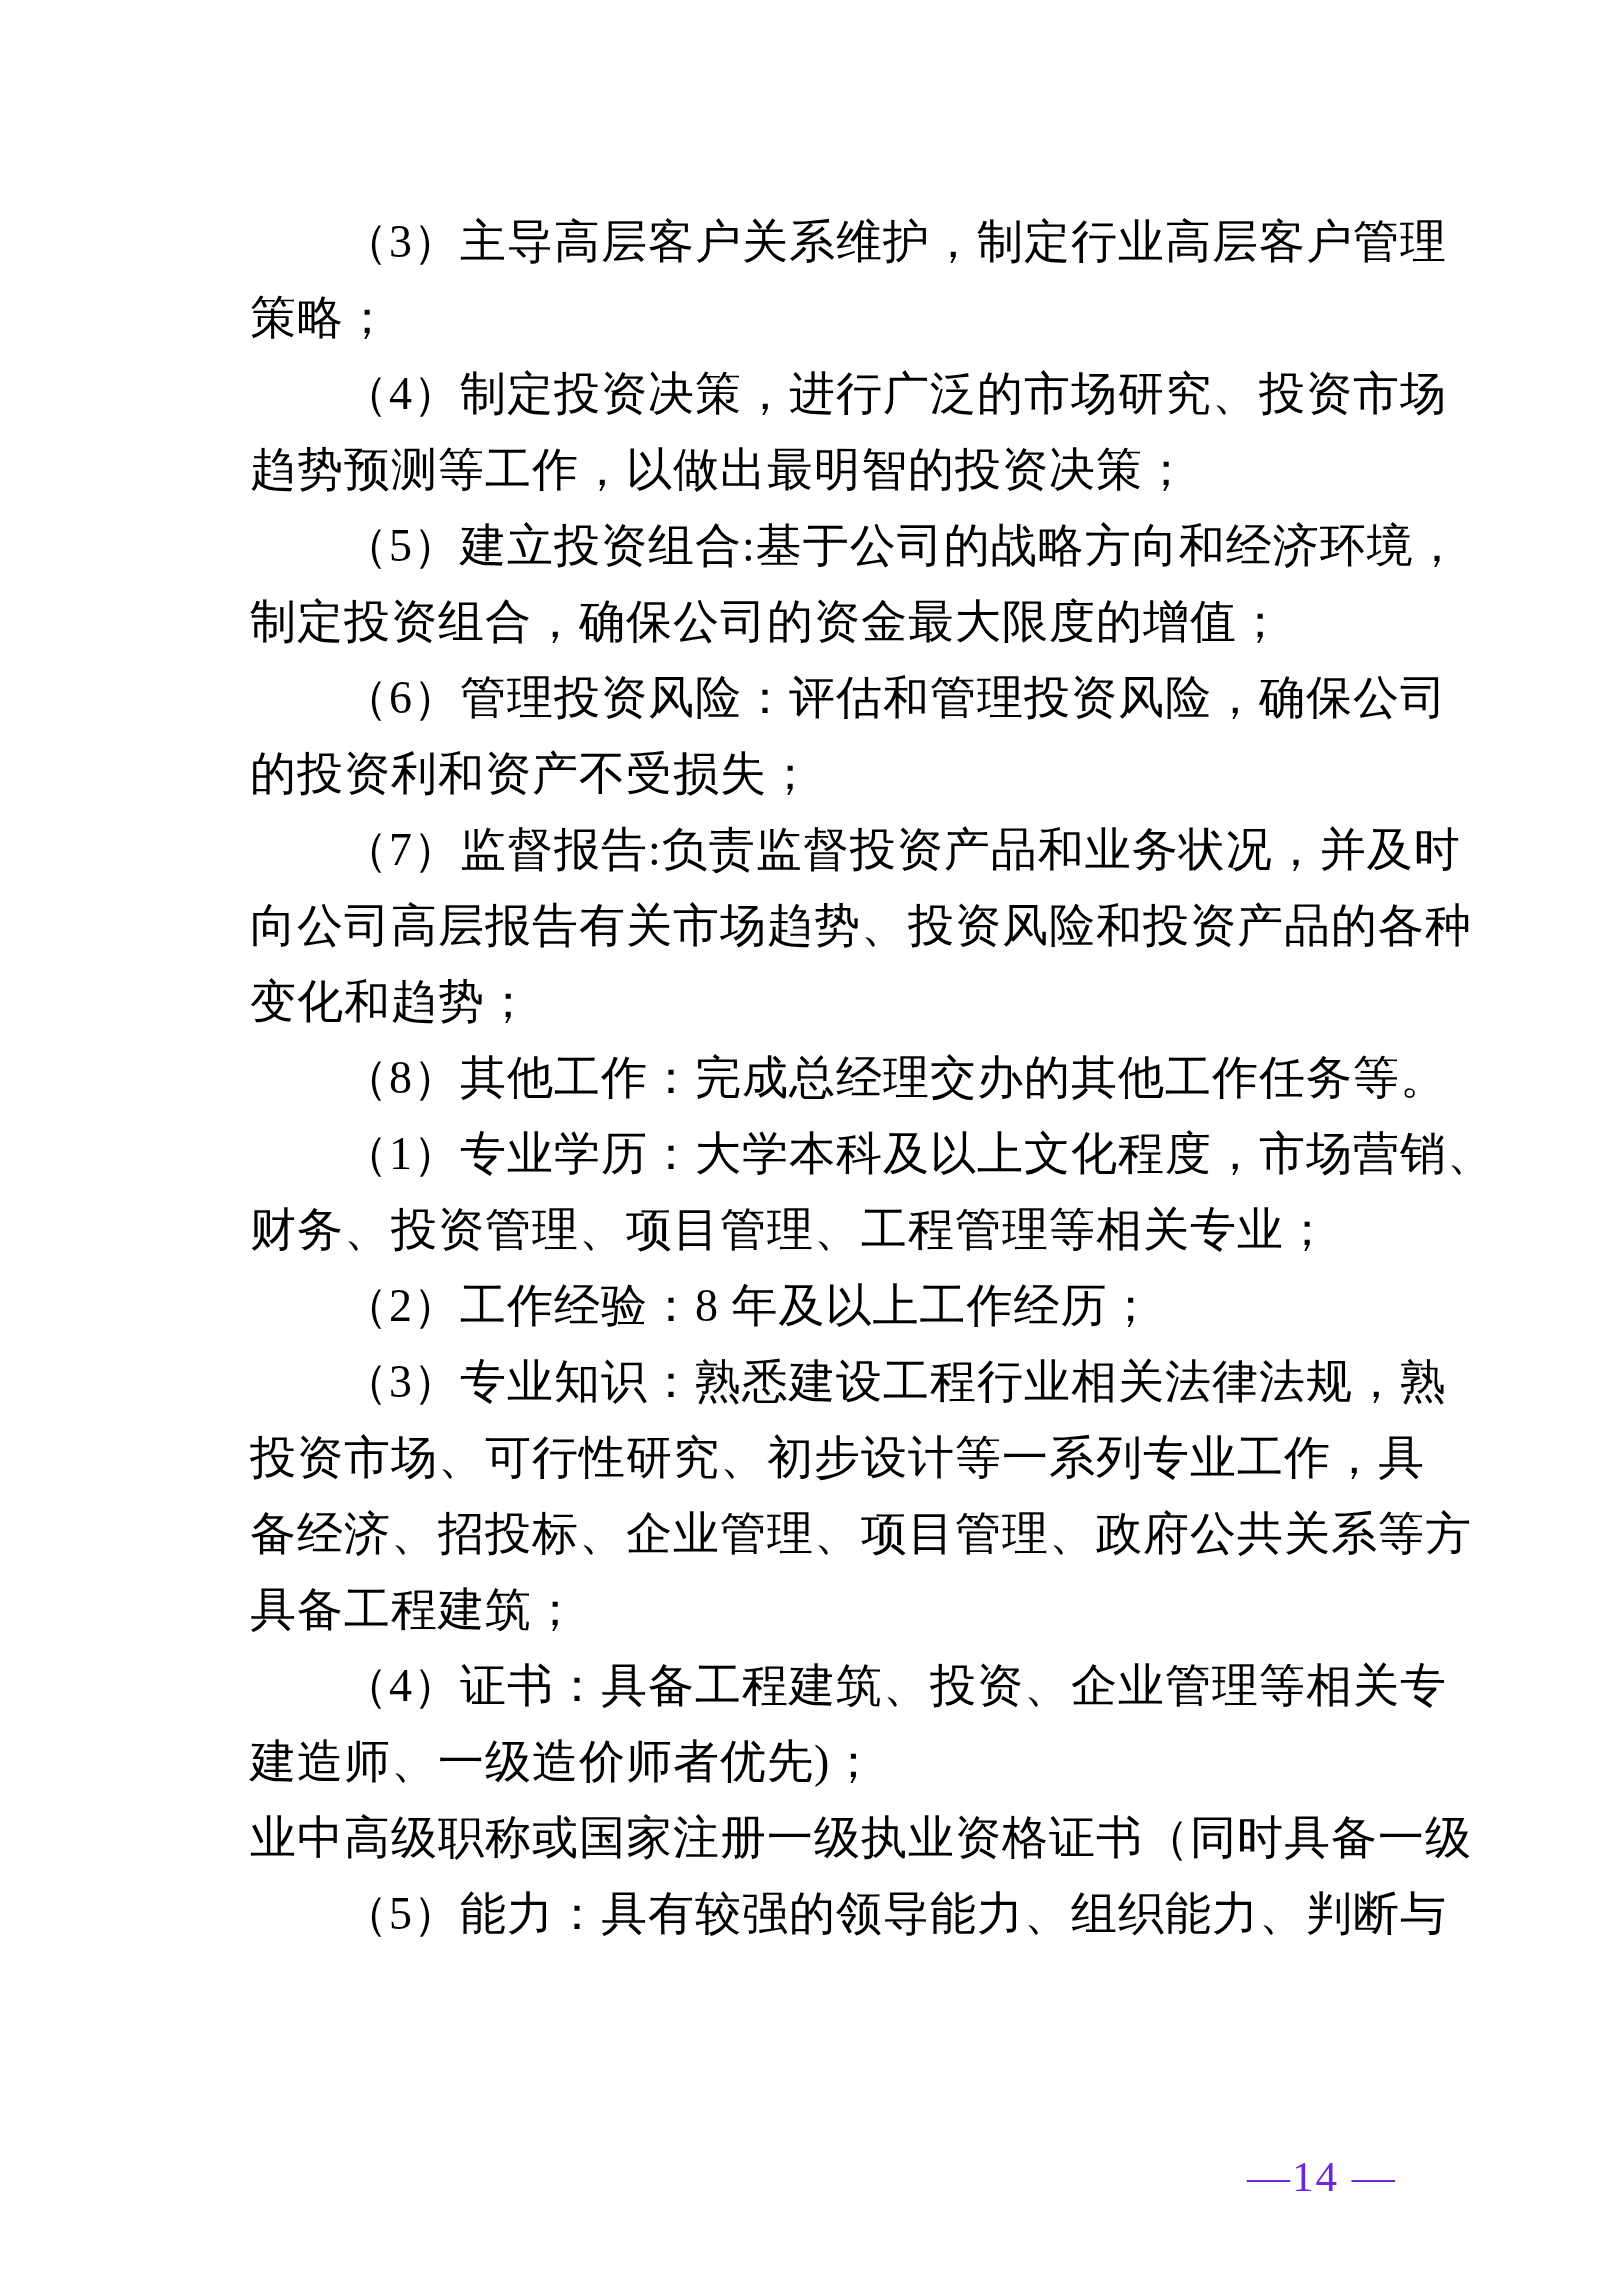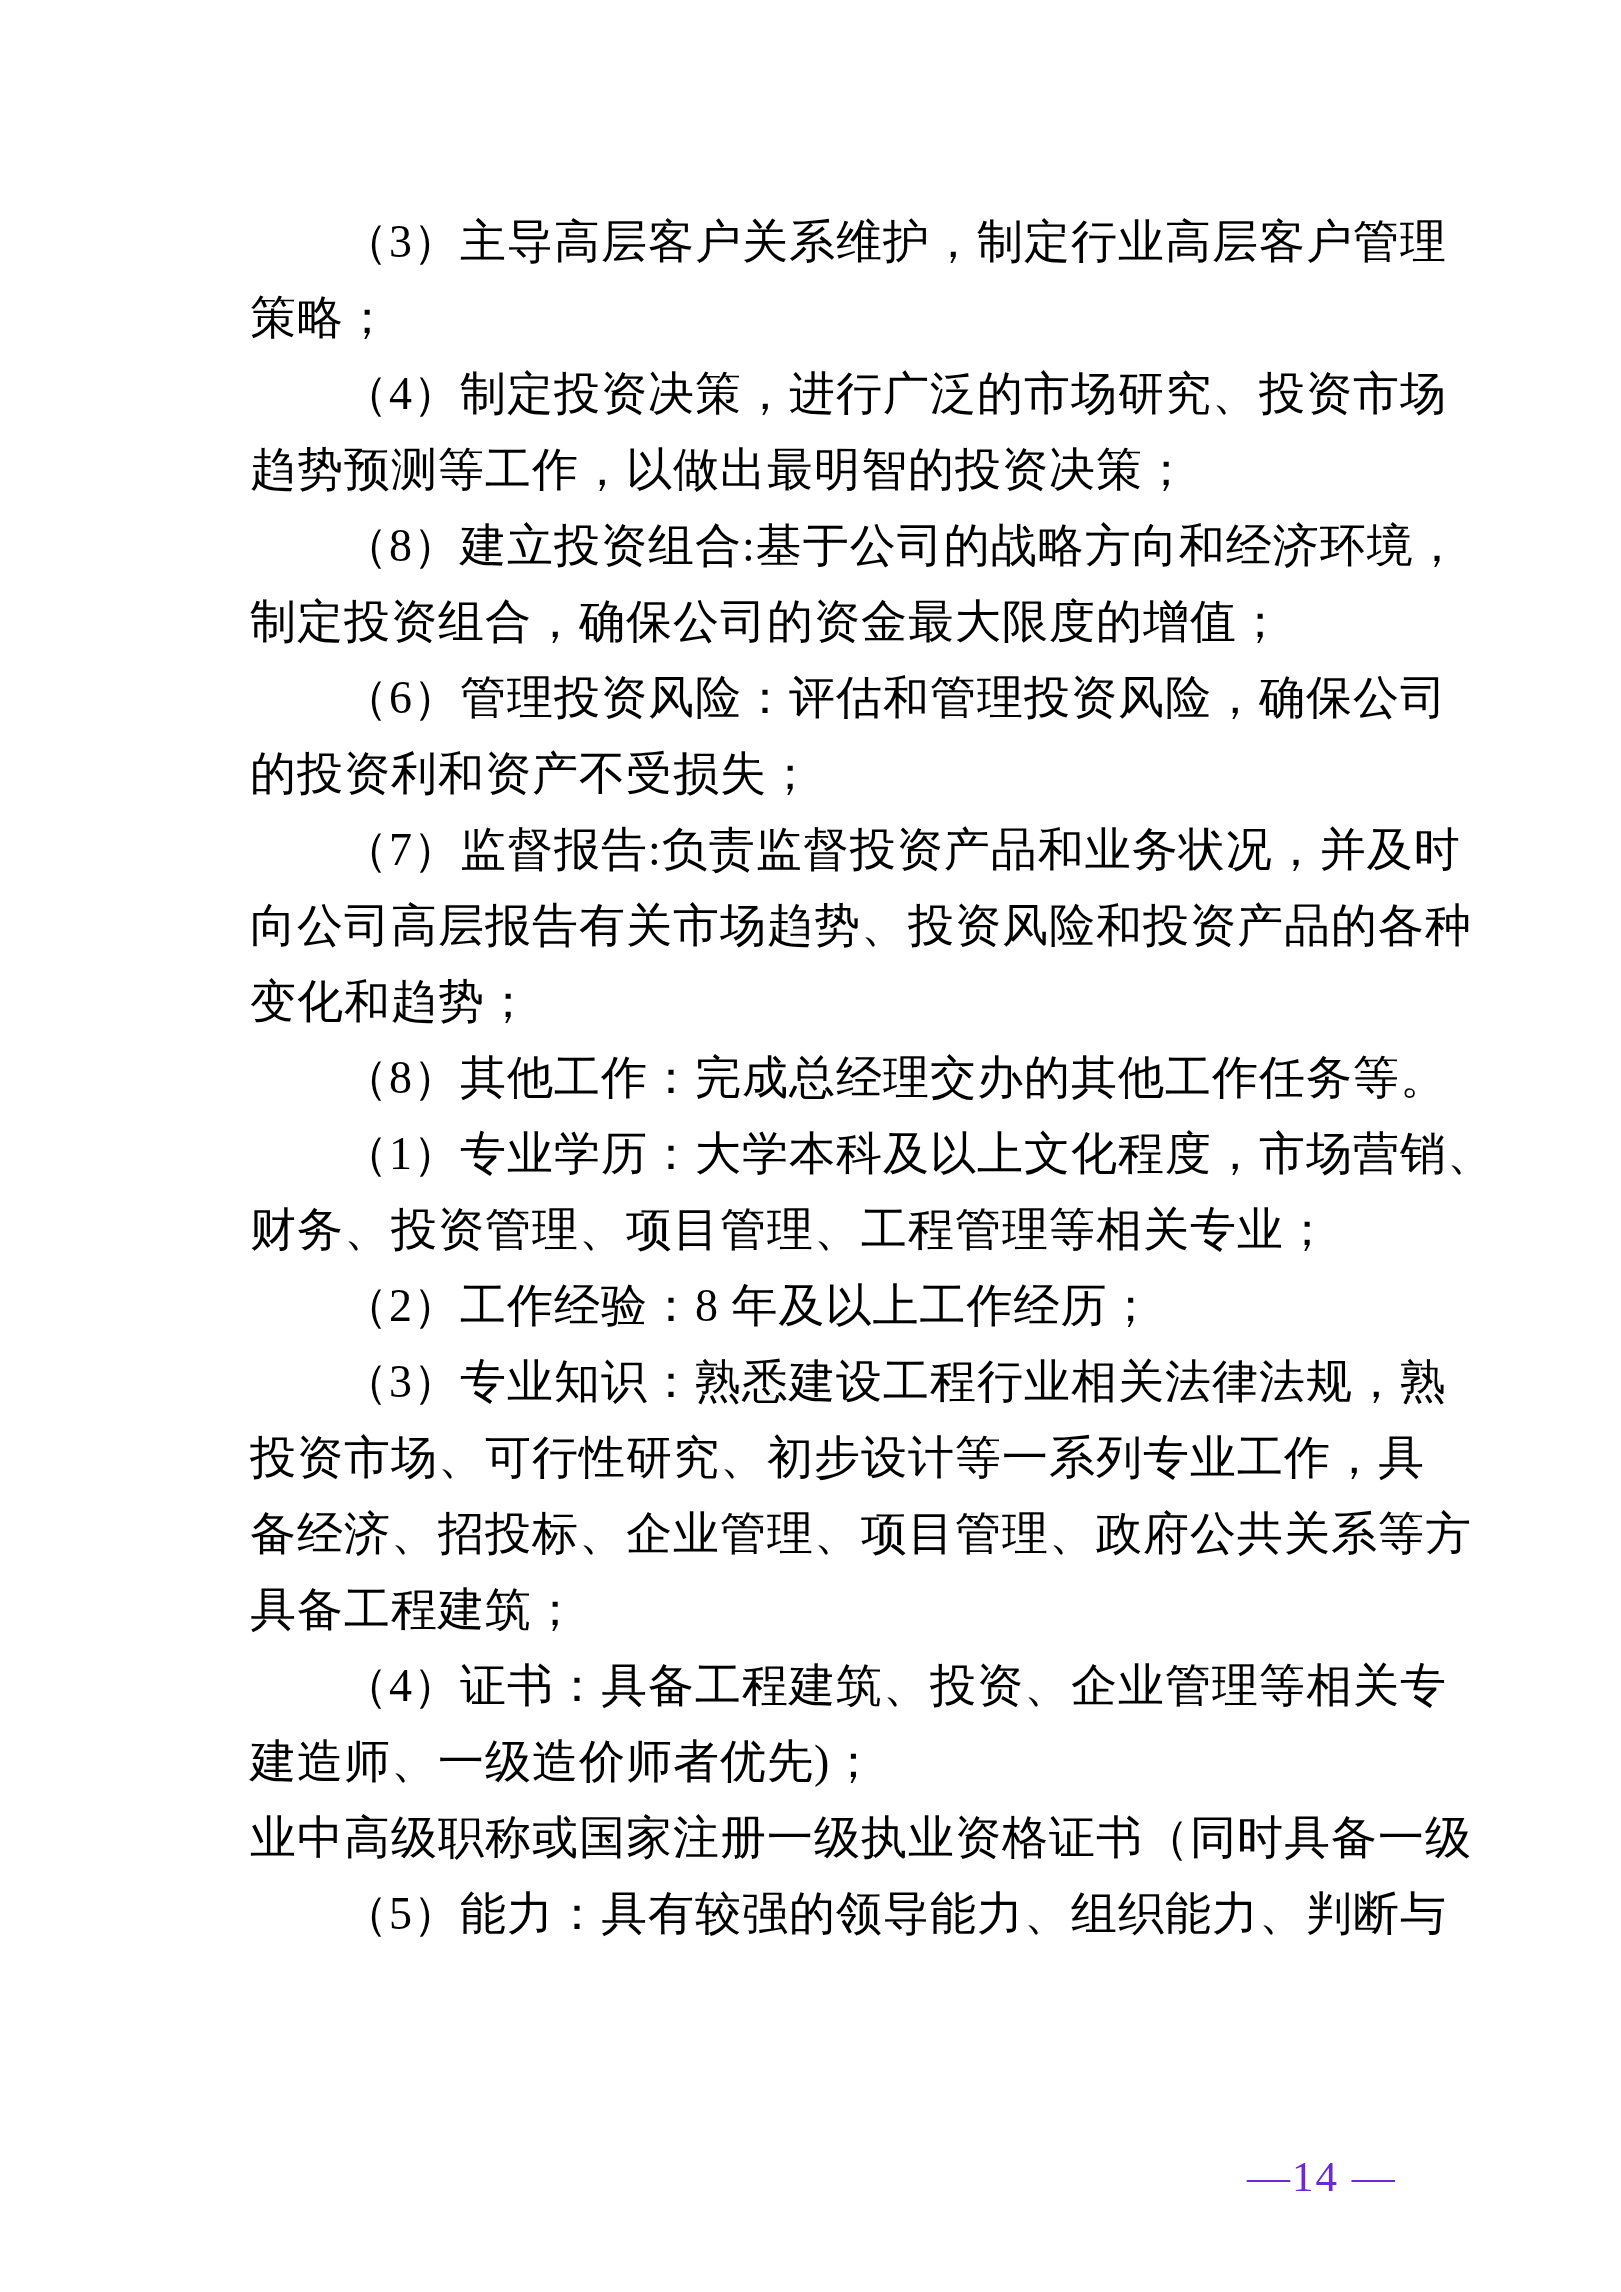--- a/index.html
+++ b/index.html
@@ -45,21 +45,21 @@
 </style>
 </head>
 <body>
 
 <div class="page">
   <div class="content">
     <div class="line indent">（3）主导高层客户关系维护，制定行业高层客户管理</div>
     <div class="line">策略；</div>
     <div class="line indent">（4）制定投资决策，进行广泛的市场研究、投资市场</div>
     <div class="line">趋势预测等工作，以做出最明智的投资决策；</div>
-    <div class="line indent">（8）建立投资组合:基于公司的战略方向和经济环境，</div>
+    <div class="line indent">（5）建立投资组合:基于公司的战略方向和经济环境，</div>
     <div class="line">制定投资组合，确保公司的资金最大限度的增值；</div>
     <div class="line indent">（6）管理投资风险：评估和管理投资风险，确保公司</div>
     <div class="line">的投资利和资产不受损失；</div>
     <div class="line indent">（7）监督报告:负责监督投资产品和业务状况，并及时</div>
     <div class="line">向公司高层报告有关市场趋势、投资风险和投资产品的各种</div>
     <div class="line">变化和趋势；</div>
     <div class="line indent">（8）其他工作：完成总经理交办的其他工作任务等。</div>
     <div class="line indent">（1）专业学历：大学本科及以上文化程度，市场营销、</div>
     <div class="line">财务、投资管理、项目管理、工程管理等相关专业；</div>
     <div class="line indent">（2）工作经验：8 年及以上工作经历；</div>

